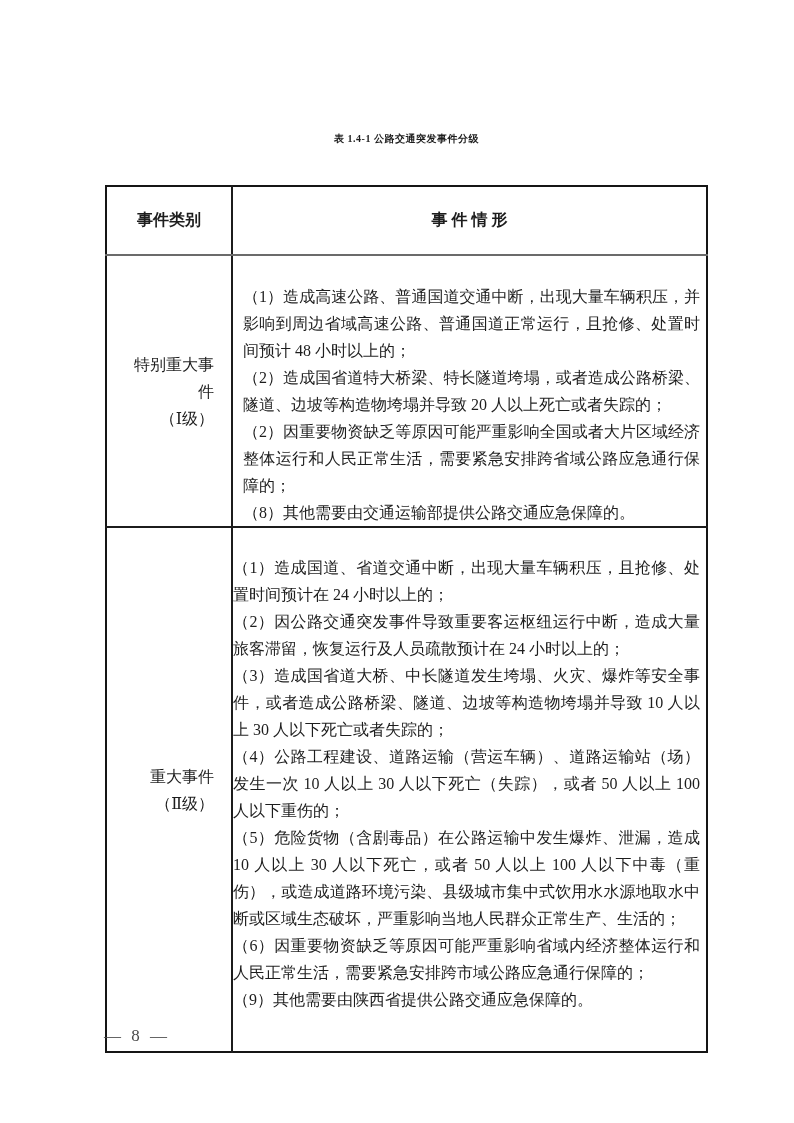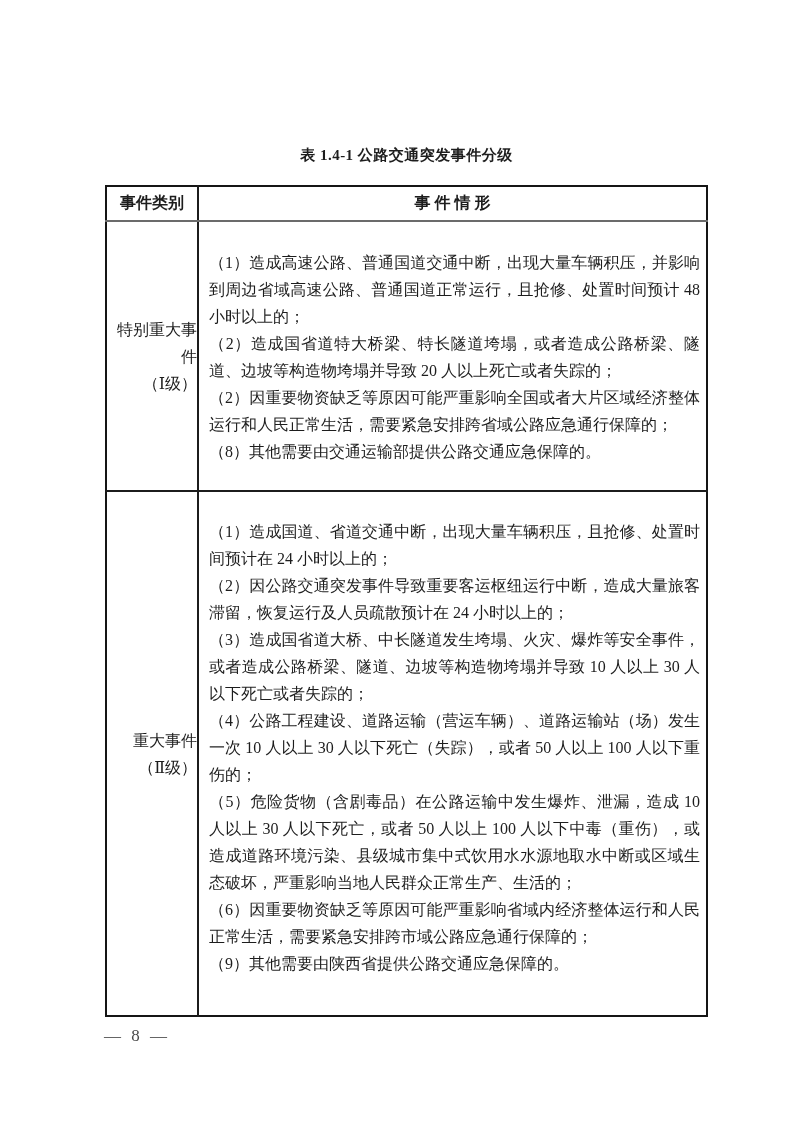--- a/index.html
+++ b/index.html
@@ -8,38 +8,38 @@
     background: #ffffff;
     font-family: "Liberation Serif", "DejaVu Serif", serif;
     color: #1d1d1d;
     position: relative;
     overflow: hidden;
   }
   .page { position: absolute; inset: 0; }
 
   .doc-title {
     position: absolute;
-    left: 105px; top: 146px; width: 603px;
+    left: 105px; top: 132px; width: 603px;
     text-align: center;
-    font-size: 15px;
+    font-size: 10px;
     font-weight: bold;
     letter-spacing: 0.5px;
     white-space: pre;
   }
 
   table.doc-table {
     position: absolute;
     left: 105px; top: 185px;
     width: 603px;
     border-collapse: collapse;
     table-layout: fixed;
     border: 2.5px solid #151515;
   }
   table.doc-table th, table.doc-table td {
-    padding: 0;
+    padding: 17px;
     font-size: 16px;
   }
   .col-cat { width: 90px; }
 
   thead th {
     height: 33px;
     font-weight: bold;
     text-align: center;
     vertical-align: middle;
     font-size: 15px;
@@ -54,21 +54,21 @@
     text-align: right;
     vertical-align: middle;
     font-size: 14.5px;
     line-height: 27px;
   }
   td.detail-cell {
     vertical-align: top;
     line-height: 27px;
   }
   tr.r1 td.detail-cell { padding: 27px 6px 0 10px; height: 241px; }
-  tr.r2 td.detail-cell { padding: 26px 6px 0 10px; height: 497px; margin-top: 48px; }
+  tr.r2 td.detail-cell { padding: 26px 6px 0 0; height: 497px; margin-top: 48px; }
 
   p.item {
     margin: 0;
     text-align: justify;
     text-justify: inter-ideograph;
   }
 
   .page-number {
     position: absolute;
     left: 104px; top: 1026px;

